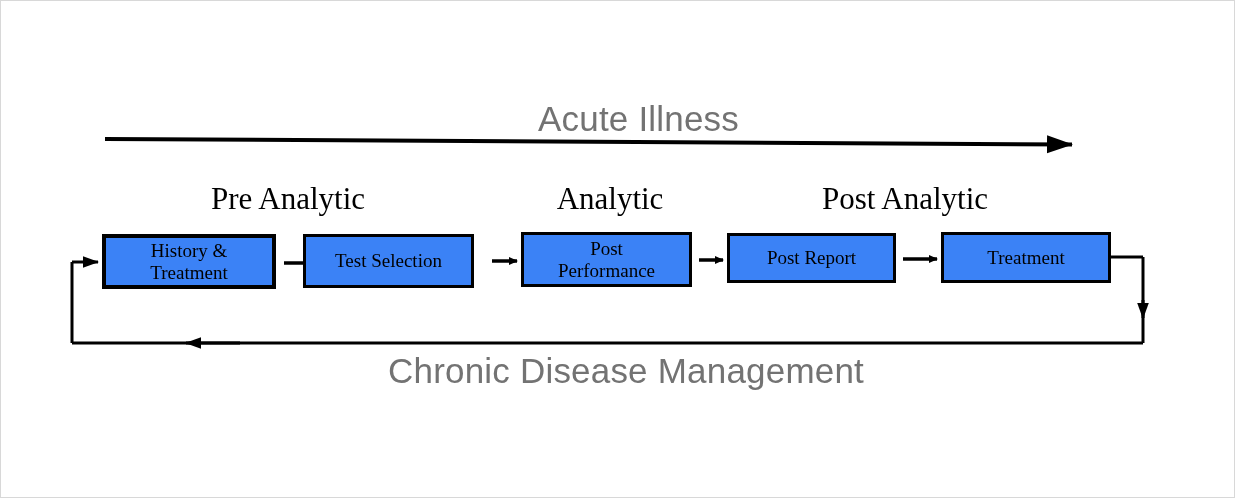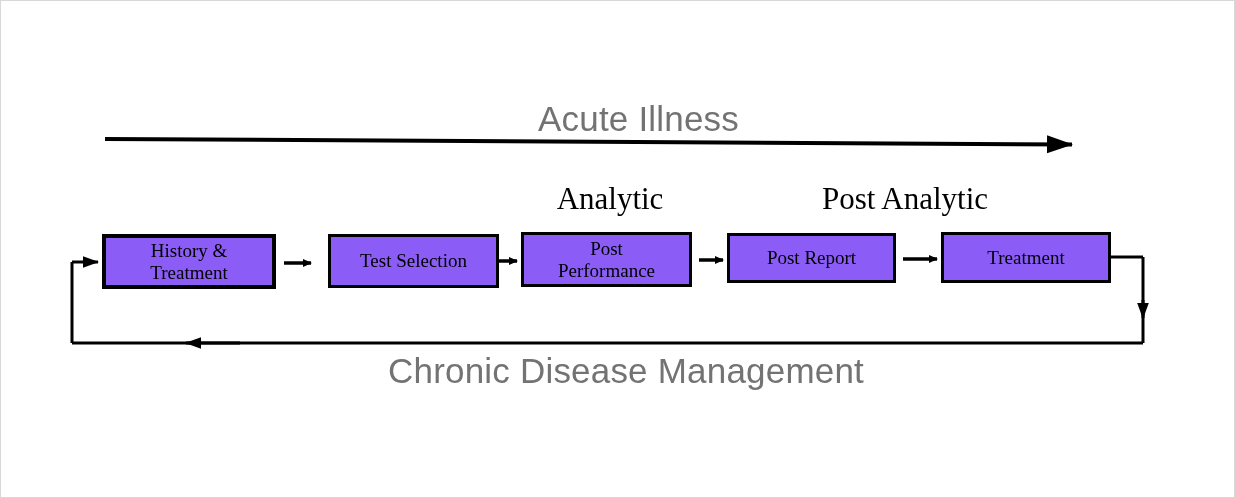--- a/index.html
+++ b/index.html
@@ -66,35 +66,35 @@
     text-align: center;
     font-family: "Liberation Serif", "DejaVu Serif", serif;
   }
   .phase-pre   { left: 128px; top: 182px; width: 320px; }
   .phase-ana   { left: 495px; top: 182px; width: 230px; }
   .phase-post  { left: 760px; top: 182px; width: 290px; }
 
   .node {
     position: absolute;
     box-sizing: border-box;
-    background: #8b5cf6;
+    background: #3b82f6;
     border: 3px solid #000000;
     display: flex;
     align-items: center;
     justify-content: center;
     text-align: center;
     font-family: "Liberation Serif", "DejaVu Serif", serif;
     font-size: 19px;
     line-height: 22px;
     color: #000000;
   }
   .node span { display: block; padding: 0 4px; }
 
   .node-history   { left: 102px; top: 234px; width: 174px; height: 55px; border-width: 4px; }
-  .node-selection { left: 328px; top: 234px; width: 171px; height: 54px; }
+  .node-selection { left: 303px; top: 234px; width: 171px; height: 54px; }
   .node-perform   { left: 521px; top: 232px; width: 171px; height: 55px; }
   .node-report    { left: 727px; top: 233px; width: 169px; height: 50px; }
   .node-treatment { left: 941px; top: 232px; width: 170px; height: 51px; }
 </style>
 </head>
 <body>
 
 <div id="canvas">
 
   <div id="frame"></div>
@@ -144,20 +144,21 @@
       <path d="M72,343 L72,262" stroke="#000000" stroke-width="3" fill="none"></path>
 
       <line x1="72" y1="262" x2="98" y2="262" stroke="#000000" stroke-width="3" marker-end="url(#arrowMid)"></line>
     </g>
   </svg>
 
   <div class="headline title-acute">Acute Illness</div>
 
   <div class="headline title-chronic">Chronic Disease Management</div>
 
+  <div class="phase-label phase-pre">Pre Analytic</div>
   <div class="phase-label phase-post">Post Analytic</div>
   <div class="phase-label phase-ana">Analytic</div>
 
   <div class="node node-history">
     <div>
       <span>History &amp;</span>
       <span>Treatment</span>
     </div>
   </div>
 

